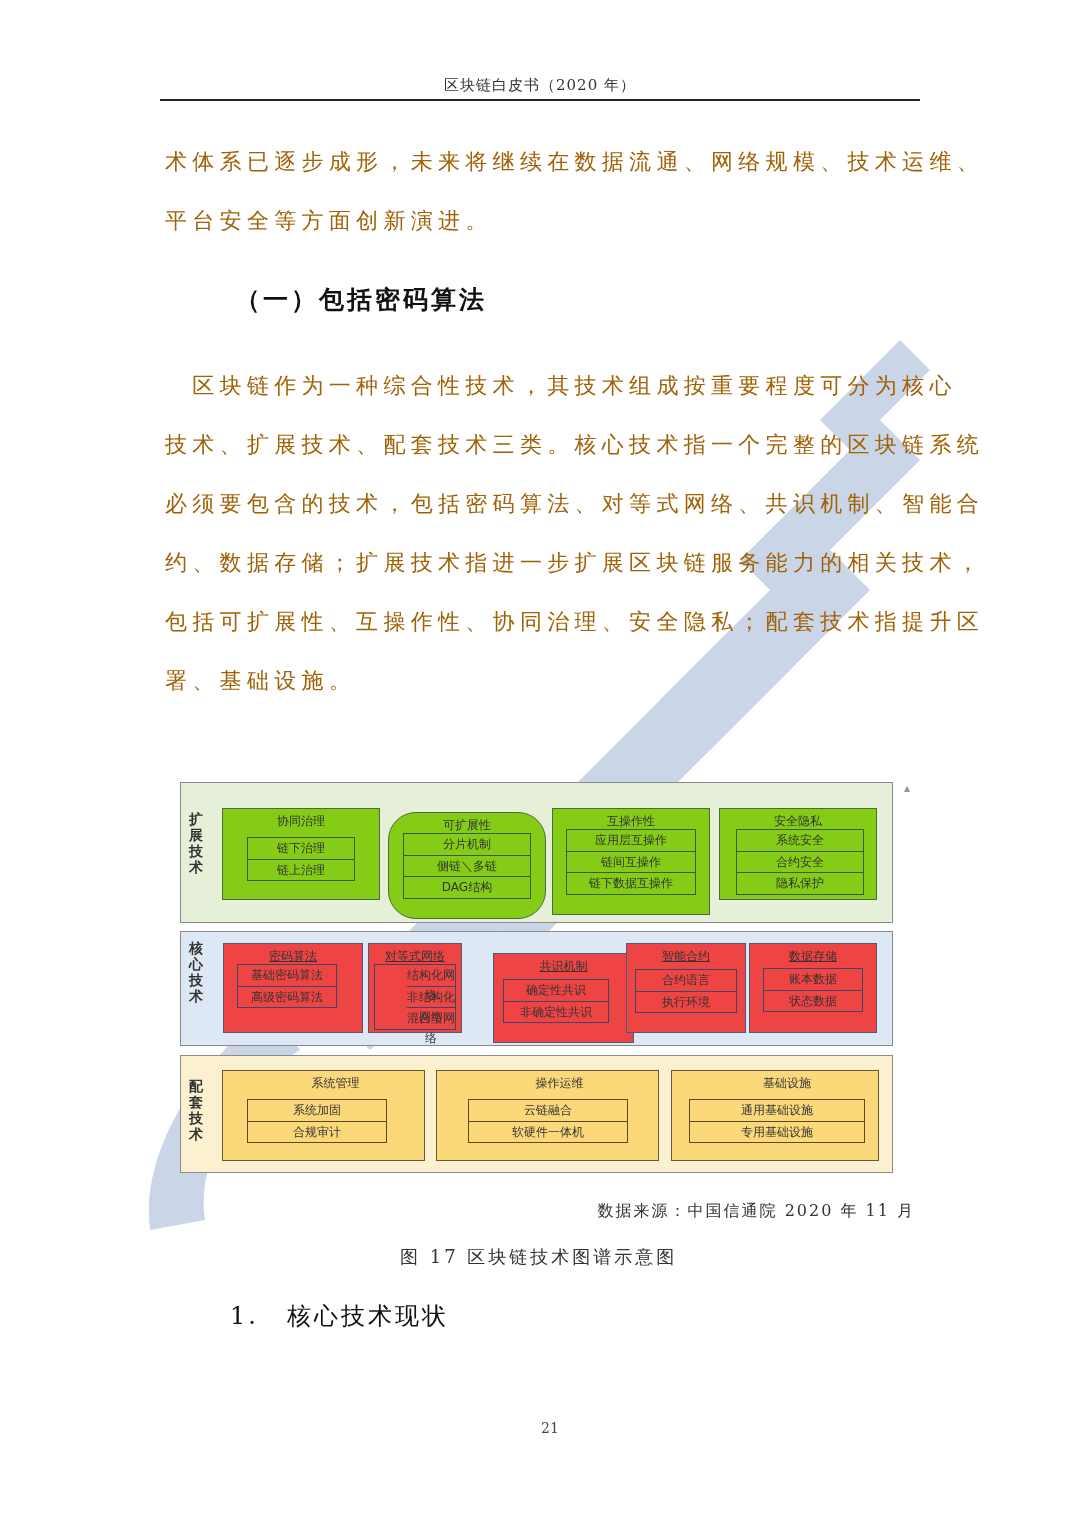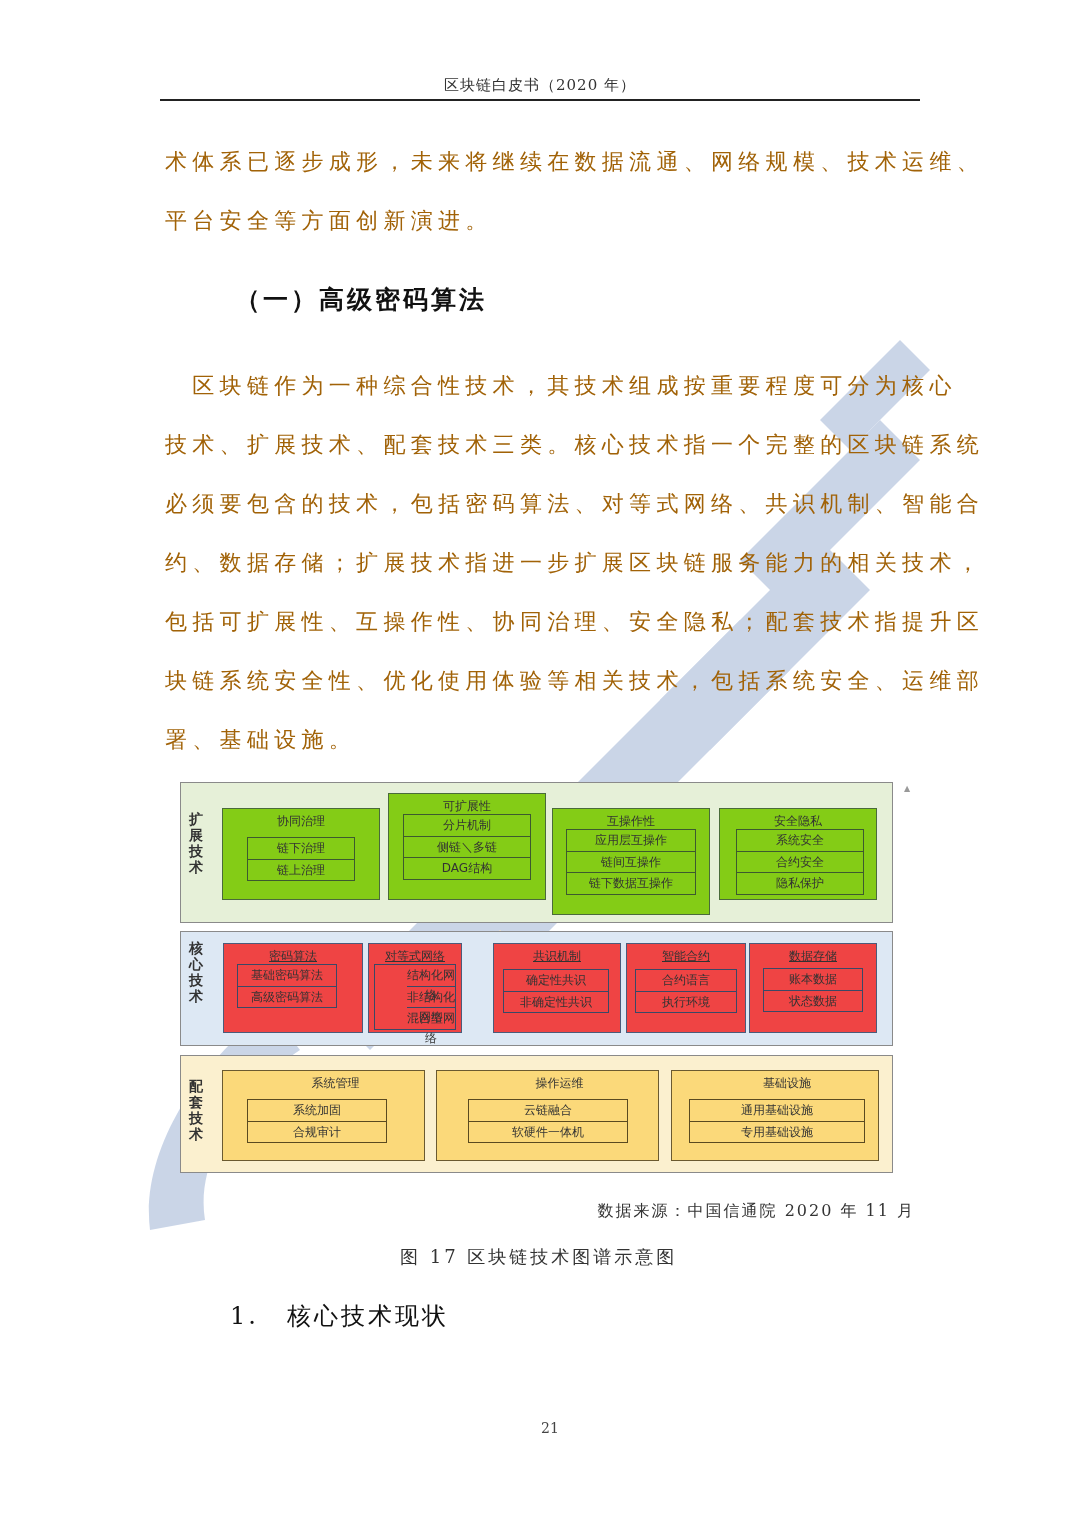--- a/index.html
+++ b/index.html
@@ -60,44 +60,43 @@
 </svg>
 
 <div class="abs run-head">区块链白皮书（2020 年）</div>
 <div class="abs head-rule"></div>
 
 <div class="abs para" style="top:132px;">
   <span class="ln">术体系已逐步成形，未来将继续在数据流通、网络规模、技术运维、</span>
   <span class="ln">平台安全等方面创新演进。</span>
 </div>
 
-<div class="abs h2">（一）高级密码算法</div>
+<div class="abs h2">（一）包括密码算法</div>
 
 <div class="abs para" style="top:356px;">
   <span class="ln">　区块链作为一种综合性技术，其技术组成按重要程度可分为核心</span>
   <span class="ln">技术、扩展技术、配套技术三类。核心技术指一个完整的区块链系统</span>
   <span class="ln">必须要包含的技术，包括密码算法、对等式网络、共识机制、智能合</span>
   <span class="ln">约、数据存储；扩展技术指进一步扩展区块链服务能力的相关技术，</span>
   <span class="ln">包括可扩展性、互操作性、协同治理、安全隐私；配套技术指提升区</span>
-  <span class="ln">块链系统安全性、优化使用体验等相关技术，包括系统安全、运维部</span>
   <span class="ln">署、基础设施。</span>
 </div>
 
 <div class="abs tiny-mark">▲</div>
 
 <div class="layer layer-ext">
   <div class="layer-label" style="top:28px;">扩展技术</div>
   <div class="group g-ext" style="left:41px;top:25px;width:158px;height:92px;">
     <span class="gt">协同治理</span>
     <div class="sublist" style="left:24px;top:28px;width:108px;height:44px;">
       <span class="it">链下治理</span>
       <span class="it">链上治理</span>
     </div>
   </div>
-  <div class="group g-ext" style="left:207px;top:10px;width:158px;height:107px;">
+  <div class="group g-ext" style="left:207px;top:29px;width:158px;height:107px;border-radius:28px;">
     <span class="gt">可扩展性</span>
     <div class="sublist" style="left:14px;top:20px;width:128px;height:66px;">
       <span class="it">分片机制</span>
       <span class="it">侧链＼多链</span>
       <span class="it">DAG结构</span>
     </div>
   </div>
   <div class="group g-ext" style="left:371px;top:25px;width:158px;height:107px;">
     <span class="gt">互操作性</span>
     <div class="sublist" style="left:13px;top:20px;width:130px;height:66px;">
@@ -126,21 +125,21 @@
     </div>
   </div>
   <div class="group g-core" style="left:187px;top:11px;width:94px;height:90px;">
     <span class="gt">对等式网络</span>
     <div class="sublist" style="left:5px;top:20px;width:82px;height:66px;padding-left:32px;">
       <span class="it">结构化网络</span>
       <span class="it">非结构化网络</span>
       <span class="it">混合型网络</span>
     </div>
   </div>
-  <div class="group g-core" style="left:312px;top:11px;width:128px;height:90px;">
+  <div class="group g-core" style="left:312px;top:21px;width:141px;height:90px;">
     <span class="gt">共识机制</span>
     <div class="sublist" style="left:9px;top:25px;width:106px;height:44px;">
       <span class="it">确定性共识</span>
       <span class="it">非确定性共识</span>
     </div>
   </div>
   <div class="group g-core" style="left:445px;top:11px;width:120px;height:90px;">
     <span class="gt">智能合约</span>
     <div class="sublist" style="left:8px;top:25px;width:102px;height:44px;">
       <span class="it">合约语言</span>

